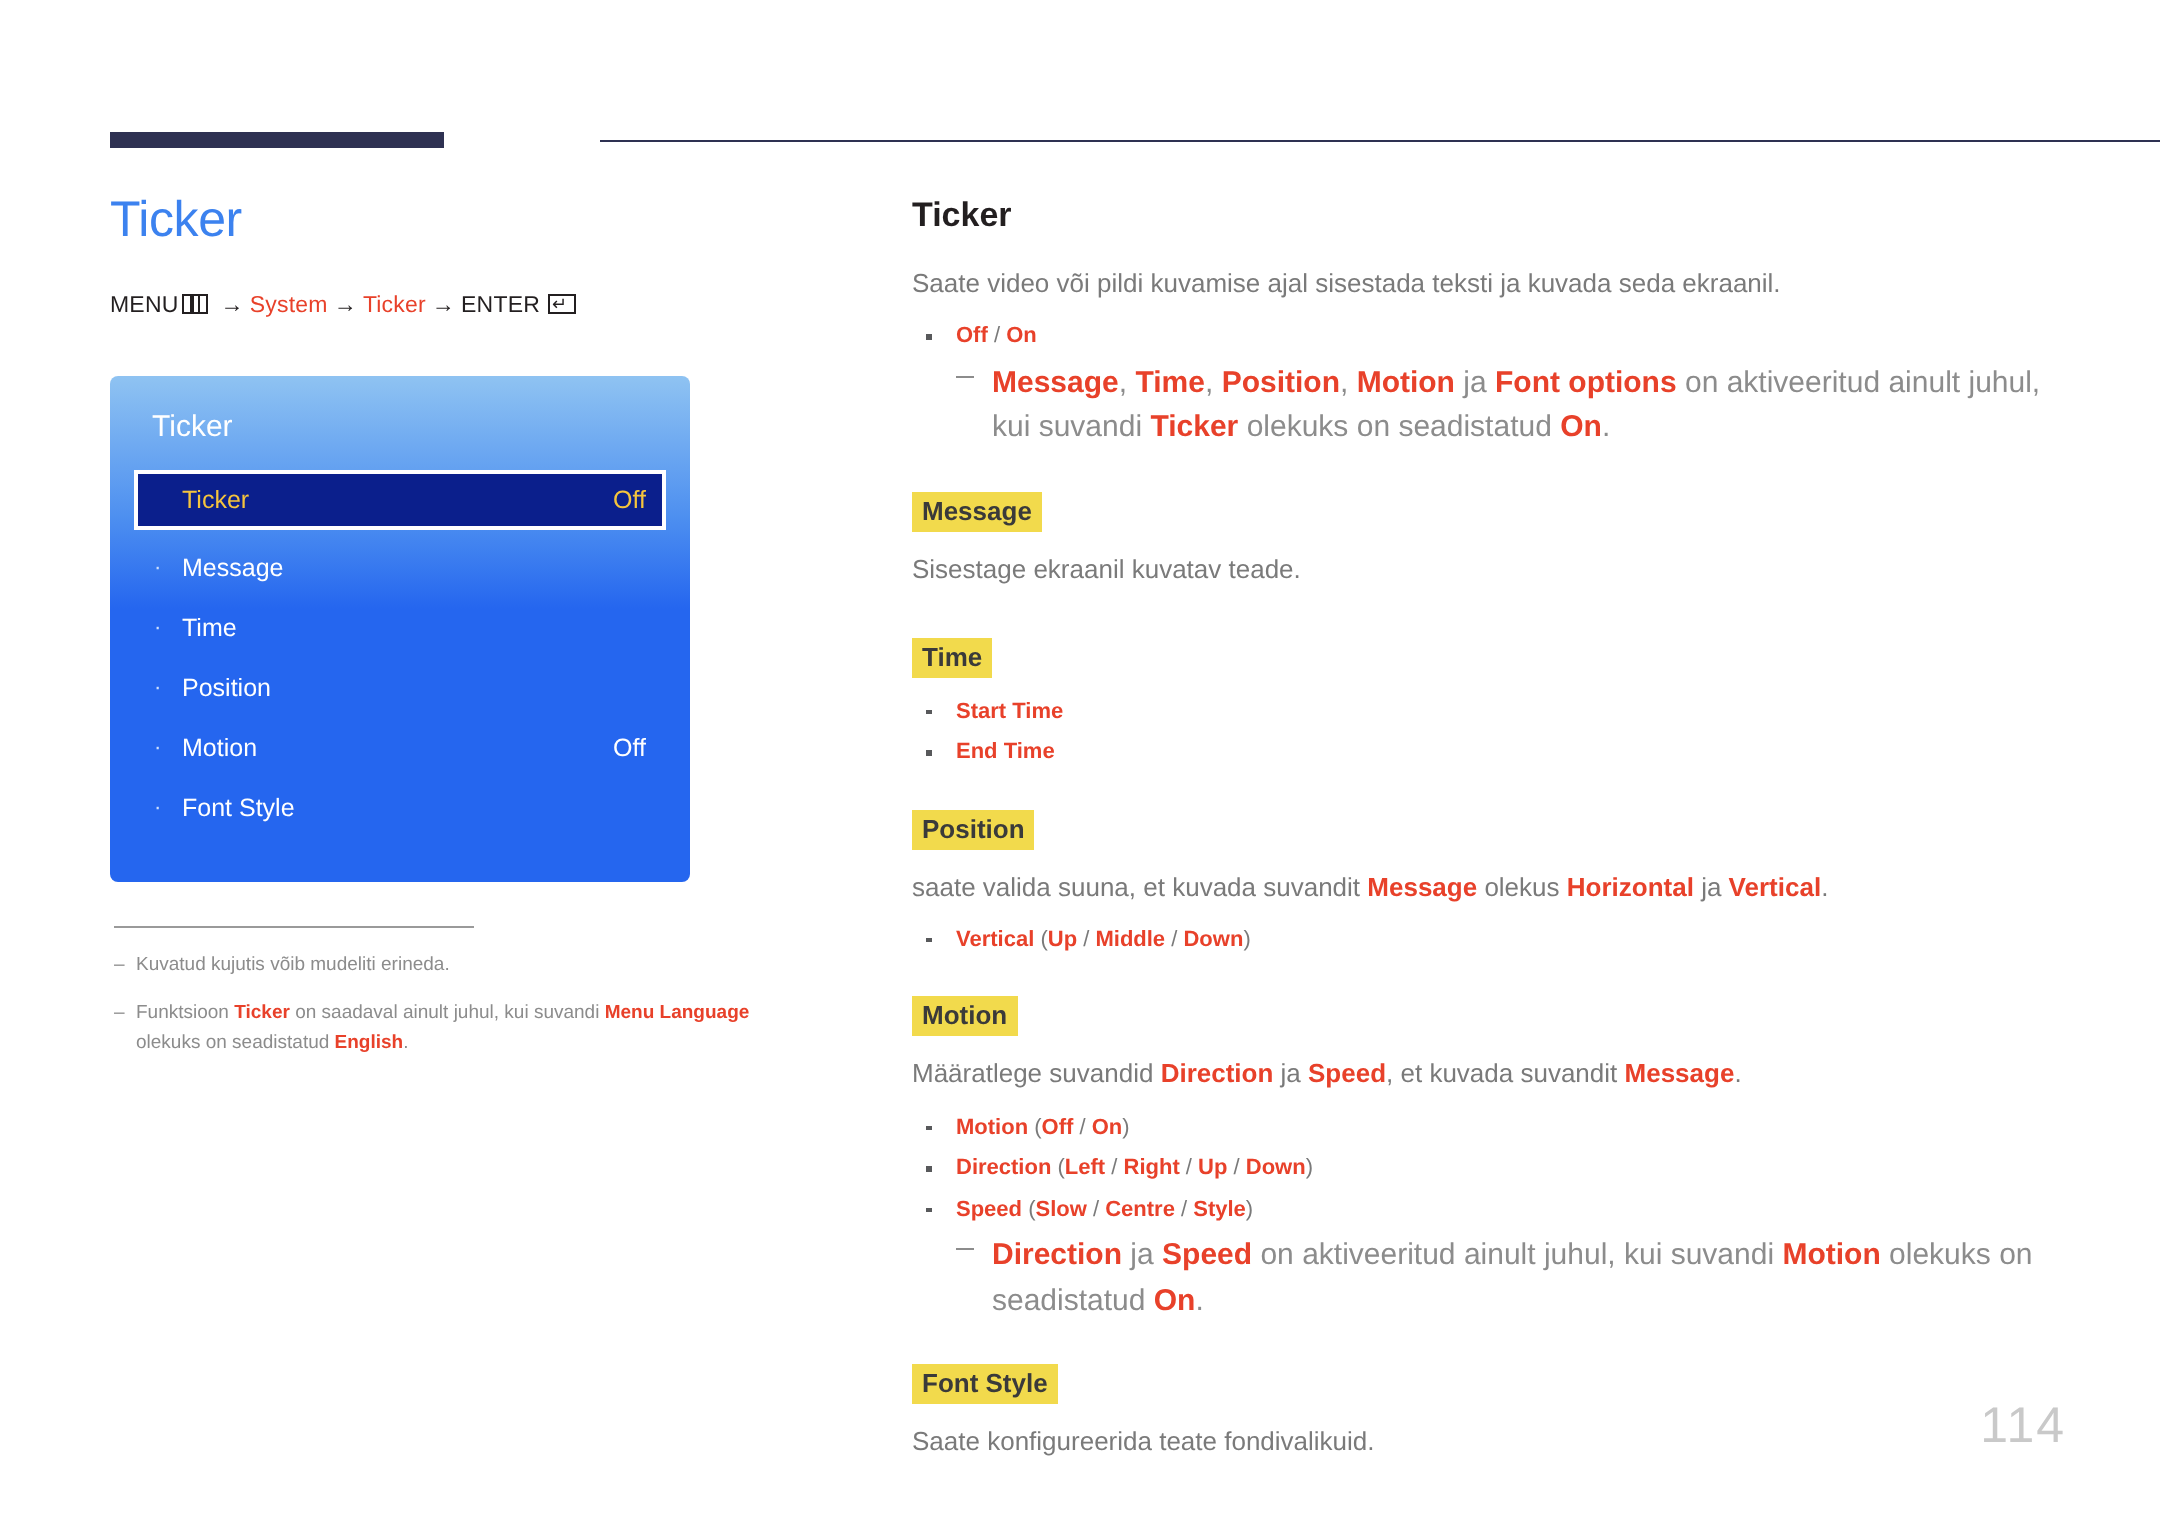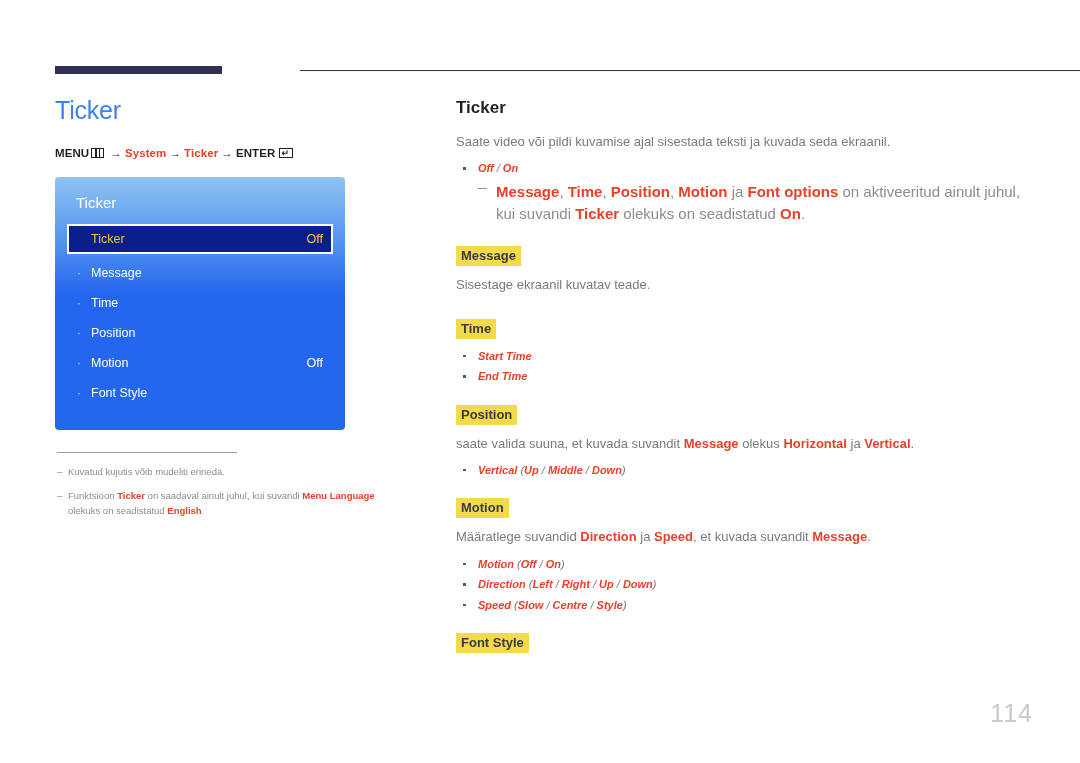--- a/index.html
+++ b/index.html
@@ -58,23 +58,23 @@
   
   .left-title {
     font-size: 25px;
     color: #3c82ef;
     font-weight: 400;
     margin: 0 0 22px 0;
     letter-spacing: -0.2px;
   }
   .breadcrumb {
     font-size: 11.5px;
-    font-weight: bold;
+    font-weight: normal;
     color: #231f20;
-    margin-bottom: 18px;
+    margin-bottom: 29px;
     letter-spacing: 0.1px;
     white-space: nowrap;
   }
   .breadcrumb .red { color: #e8412a; }
   .bc-icon-menu {
     display: inline-block;
     width: 13px;
     height: 10px;
     border: 1.4px solid #231f20;
     position: relative;
@@ -210,21 +210,20 @@
     color: #3a3a3a;
     background: #f2da4c;
     padding: 2px 5px 3px 5px;
     margin: 16px 0 9px 0;
   }
 
   ul.bullets {
     list-style: none;
     margin: 0 0 0 0;
     padding: 0;
-    font-style: italic;
   }
   ul.bullets > li {
     position: relative;
     font-size: 11px;
     line-height: 1.5;
     color: #7a7a7a;
     padding-left: 22px;
     margin-bottom: 4px;
   }
   ul.bullets > li::before {
@@ -347,16 +346,16 @@
 
   <div id="sections-container"><div class="sec-head">Message</div><p class="para">Sisestage ekraanil kuvatav teade.</p><div class="sec-head">Time</div><ul class="bullets">
         <li><b>Start Time</b></li>
         <li><b>End Time</b></li>
       </ul><div class="sec-head">Position</div><p class="para">saate valida suuna, et kuvada suvandit <b>Message</b> olekus <b>Horizontal</b> ja <b>Vertical</b>.</p><ul class="bullets">
         <li><b>Vertical</b> (<b>Up</b> / <b>Middle</b> / <b>Down</b>)</li>
       </ul><div class="sec-head">Motion</div><p class="para">Määratlege suvandid <b>Direction</b> ja <b>Speed</b>, et kuvada suvandit <b>Message</b>.</p><ul class="bullets">
         <li><b>Motion</b> (<b>Off</b> / <b>On</b>)</li>
         <li><b>Direction</b> (<b>Left</b> / <b>Right</b> / <b>Up</b> / <b>Down</b>)</li>
         <li><b>Speed</b> (<b>Slow</b> / <b>Centre</b> / <b>Style</b>)</li>
-      </ul><div class="sec-head">Font Style</div></div>
+      </ul><div class="subnote"><b>Direction</b> ja <b>Speed</b> on aktiveeritud ainult juhul, kui suvandi <b>Motion</b> olekuks on seadistatud <b>On</b>.</div><div class="sec-head">Font Style</div><p class="para">Saate konfigureerida teate fondivalikuid.</p></div>
 </div>
 
 <div class="page-num">114</div>
 
 </body></html>

